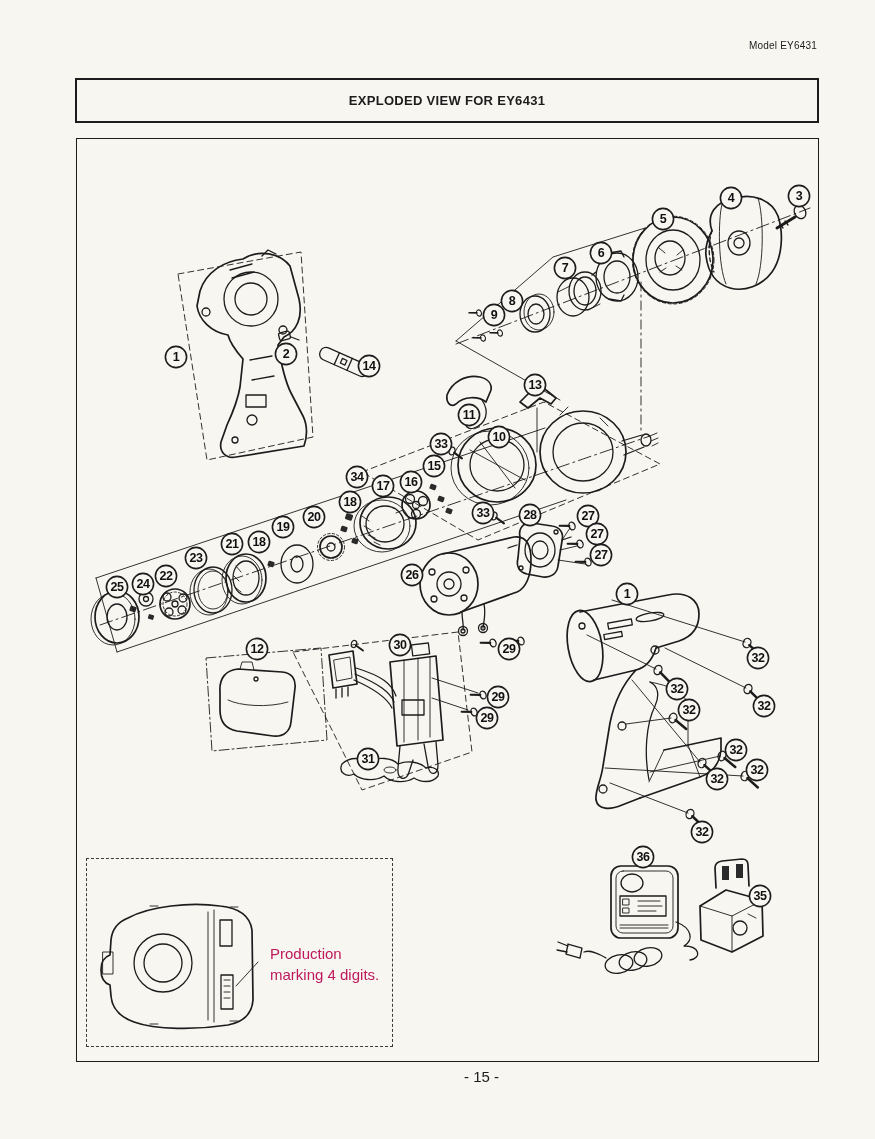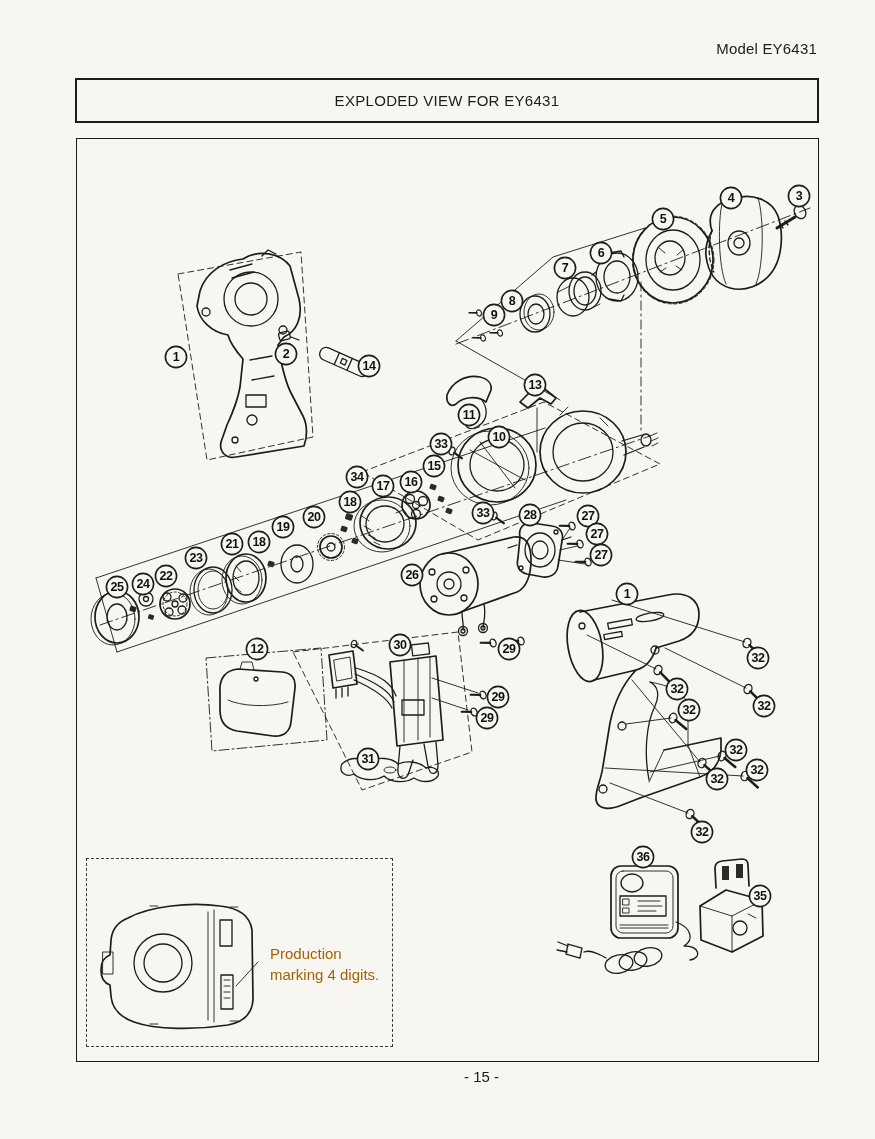--- a/index.html
+++ b/index.html
@@ -2,37 +2,37 @@
 <html><head>
 <meta charset="utf-8">
 <style>
   html,body{margin:0;padding:0;background:#e9e7e1;}
   .page{
     position:relative;width:875px;height:1139px;margin:0 auto;
     background:#f8f6f1;font-family:"Liberation Sans",sans-serif;color:#1c1c1c;
     overflow:hidden;
   }
   .model-label{
-    position:absolute;top:40px;right:58px;font-size:15px;letter-spacing:.2px;
+    position:absolute;top:40px;right:58px;font-size:10px;letter-spacing:.2px;
   }
   .title-box{
     position:absolute;left:75px;top:78px;width:740px;height:41px;
     border:2px solid #1c1c1c;display:flex;align-items:center;justify-content:center;
   }
-  .title-box span{font-size:15px;font-weight:normal;letter-spacing:.3px;}
+  .title-box span{font-size:13px;font-weight:bold;letter-spacing:.3px;}
   .frame{
     position:absolute;left:76px;top:138px;width:741px;height:922px;
     border:1.6px solid #1c1c1c;
   }
   .inset-box{
     position:absolute;left:9px;top:719px;width:305px;height:187px;
     border:1.5px dashed #3a3a3a;
   }
   .inset-note{
-    position:absolute;left:183px;top:84px;font-size:15px;line-height:21px;color:#a16207;
+    position:absolute;left:183px;top:84px;font-size:15px;line-height:21px;color:#be185d;
   }
   .page-number{
     position:absolute;left:0;top:1068px;width:875px;text-align:center;font-size:15px;padding-left:44px;
   }
   svg.art{position:absolute;left:0;top:0;}
   .co-c{fill:#f8f6f1;stroke:#1c1c1c;stroke-width:1.6;}
   .co-t{fill:#101010;stroke:none;font-family:"Liberation Sans",sans-serif;
         font-size:12.5px;font-weight:bold;text-anchor:middle;letter-spacing:-0.4px;}
   .thin{stroke-width:.9;}
   .bold{stroke-width:1.7;}

